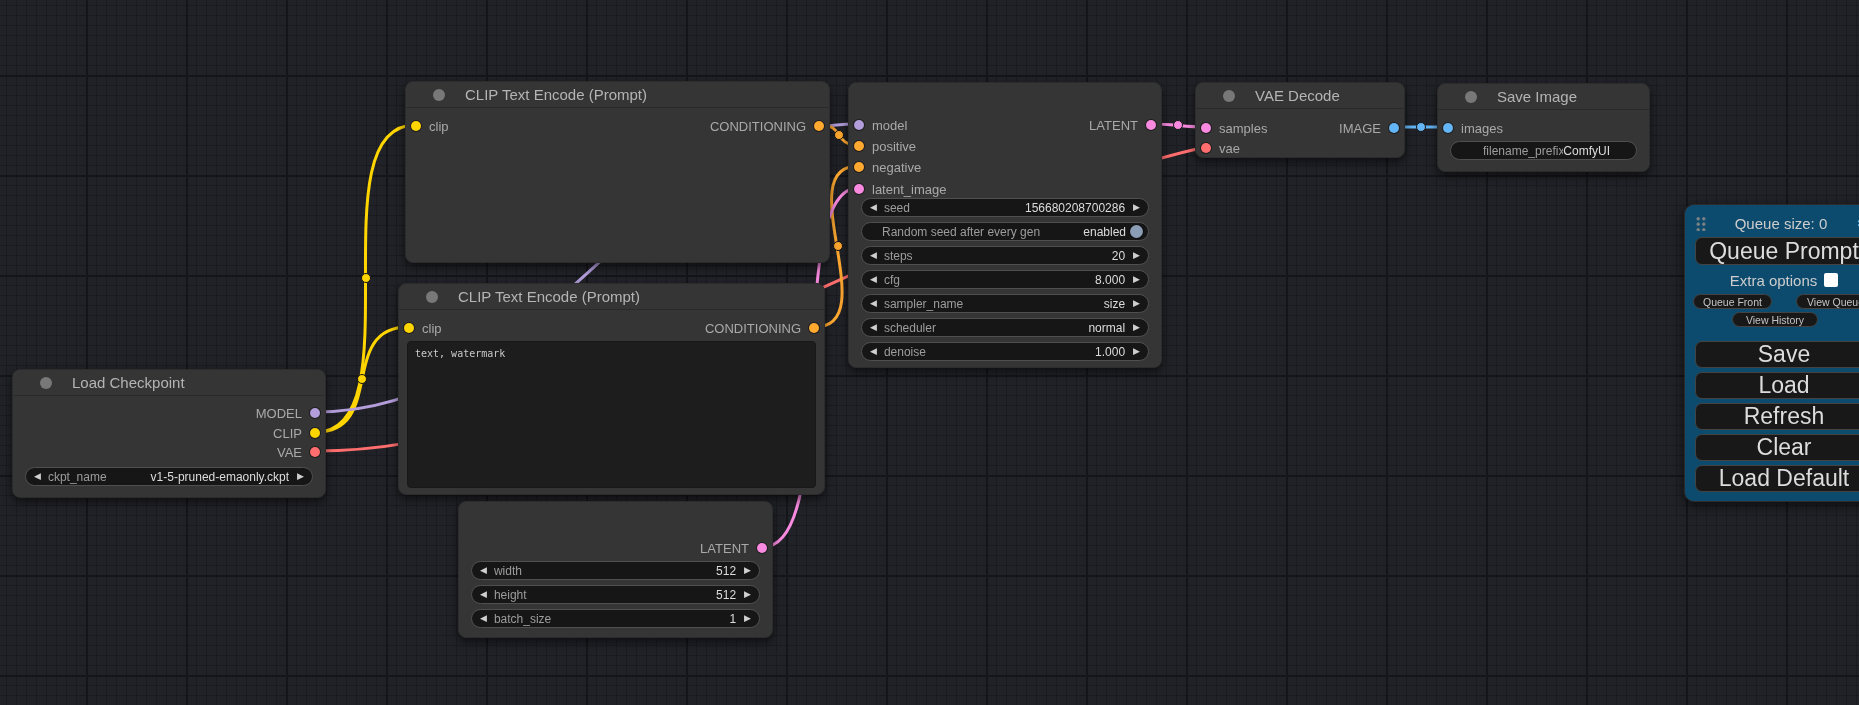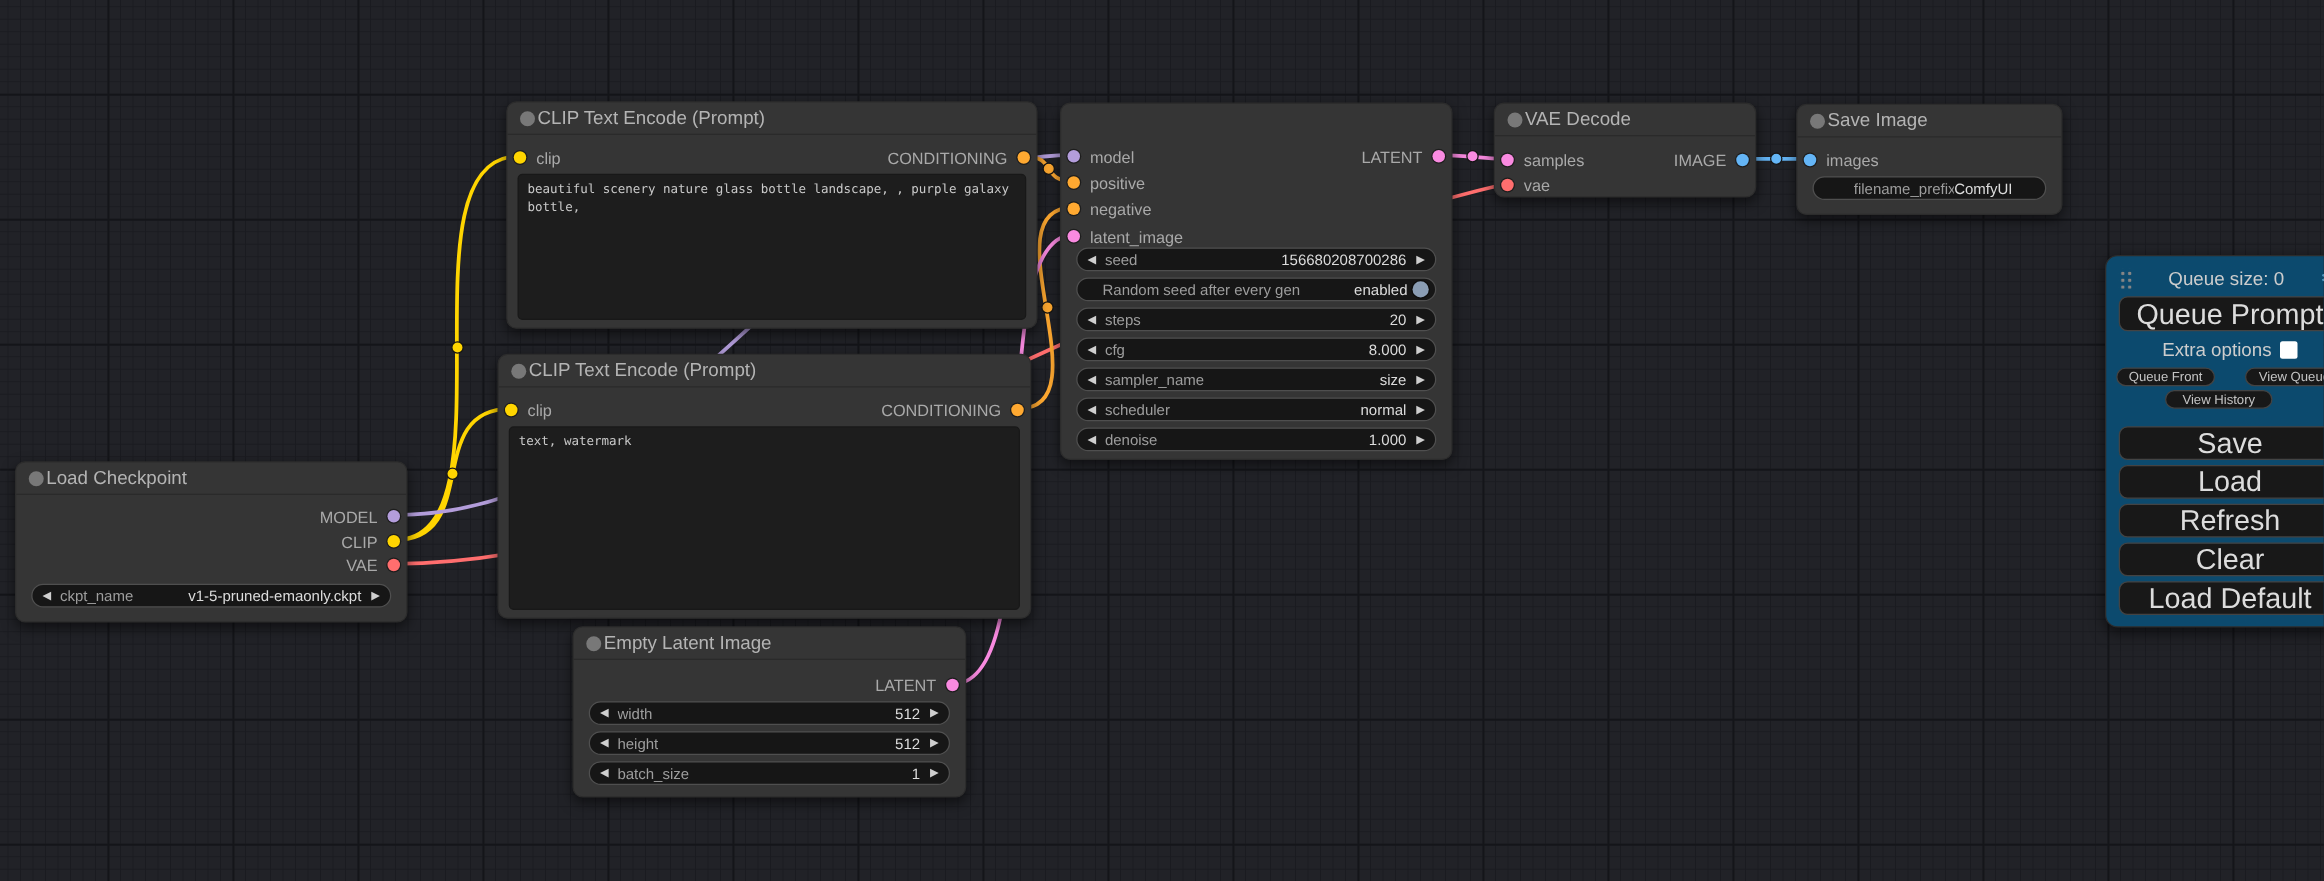--- a/index.html
+++ b/index.html
@@ -21,22 +21,22 @@
   #wires circle { stroke:#141414; stroke-width:1; }
 
   .node {
     position:absolute; z-index:2;
     background:#353535;
     border:1px solid #2c2c2c;
     border-radius:8px;
     box-shadow:0 4px 10px rgba(0,0,0,.55);
   }
   .node-title {
-    height:26px; display:flex; align-items:center; gap:2px;
-    padding:0 10px; border-bottom:1px solid #2a2a2a;
+    height:26px; display:flex; align-items:center; gap:20px;
+    padding:0 27px; border-bottom:1px solid #2a2a2a;
     color:#b4b4b4; font-size:15px; white-space:nowrap;
   }
   .title-dot { width:12px; height:12px; border-radius:50%; background:#787878; flex:none; }
 
   .slot { position:absolute; height:20px; display:flex; align-items:center; gap:8px; }
   .slot.in  { left:5px; }
   .slot.out { right:5px; flex-direction:row-reverse; }
   .slot-dot { width:10px; height:10px; border-radius:50%; flex:none; box-shadow:0 0 0 1px rgba(0,0,0,.45); }
   .slot-label { color:#a9a9a9; font-size:13px; white-space:nowrap; }
 
@@ -151,44 +151,39 @@
     <span>CLIP Text Encode (Prompt)</span>
   </div>
   <div class="slot in" style="top:34px">
     <span class="slot-dot" style="background: rgb(255, 213, 0);"></span>
     <span class="slot-label">clip</span>
   </div>
   <div class="slot out" style="top:34px">
     <span class="slot-dot" style="background: rgb(255, 169, 49);"></span>
     <span class="slot-label">CONDITIONING</span>
   </div>
-  <div class="prompt-box" style="top:57px; height:117px;">beautiful scenery nature glass bottle landscape, , purple galaxy bottle,</div>
 </div>
 
 <div class="node" style="left:398px; top:283px; width:427px; height:212px;">
   <div class="node-title">
     <span class="title-dot"></span>
     <span>CLIP Text Encode (Prompt)</span>
   </div>
   <div class="slot in" style="top:34px">
     <span class="slot-dot" style="background: rgb(255, 213, 0);"></span>
     <span class="slot-label">clip</span>
   </div>
   <div class="slot out" style="top:34px">
     <span class="slot-dot" style="background: rgb(255, 169, 49);"></span>
     <span class="slot-label">CONDITIONING</span>
   </div>
   <div class="prompt-box" style="top:57px; height:147px;">text, watermark</div>
 </div>
 
 <div class="node" style="left:458px; top:501px; width:315px; height:137px;">
-  <div class="node-title">
-    <span class="title-dot"></span>
-    <span>Empty Latent Image</span>
-  </div>
   <div class="slot out" style="top:36px">
     <span class="slot-dot" style="background: rgb(249, 138, 224);"></span>
     <span class="slot-label">LATENT</span>
   </div>
   <div class="widget" style="top:59px">
     <span class="arr">◀</span>
     <span class="w-name">width</span>
     <span class="w-value">512</span>
     <span class="arr">▶</span>
   </div>

